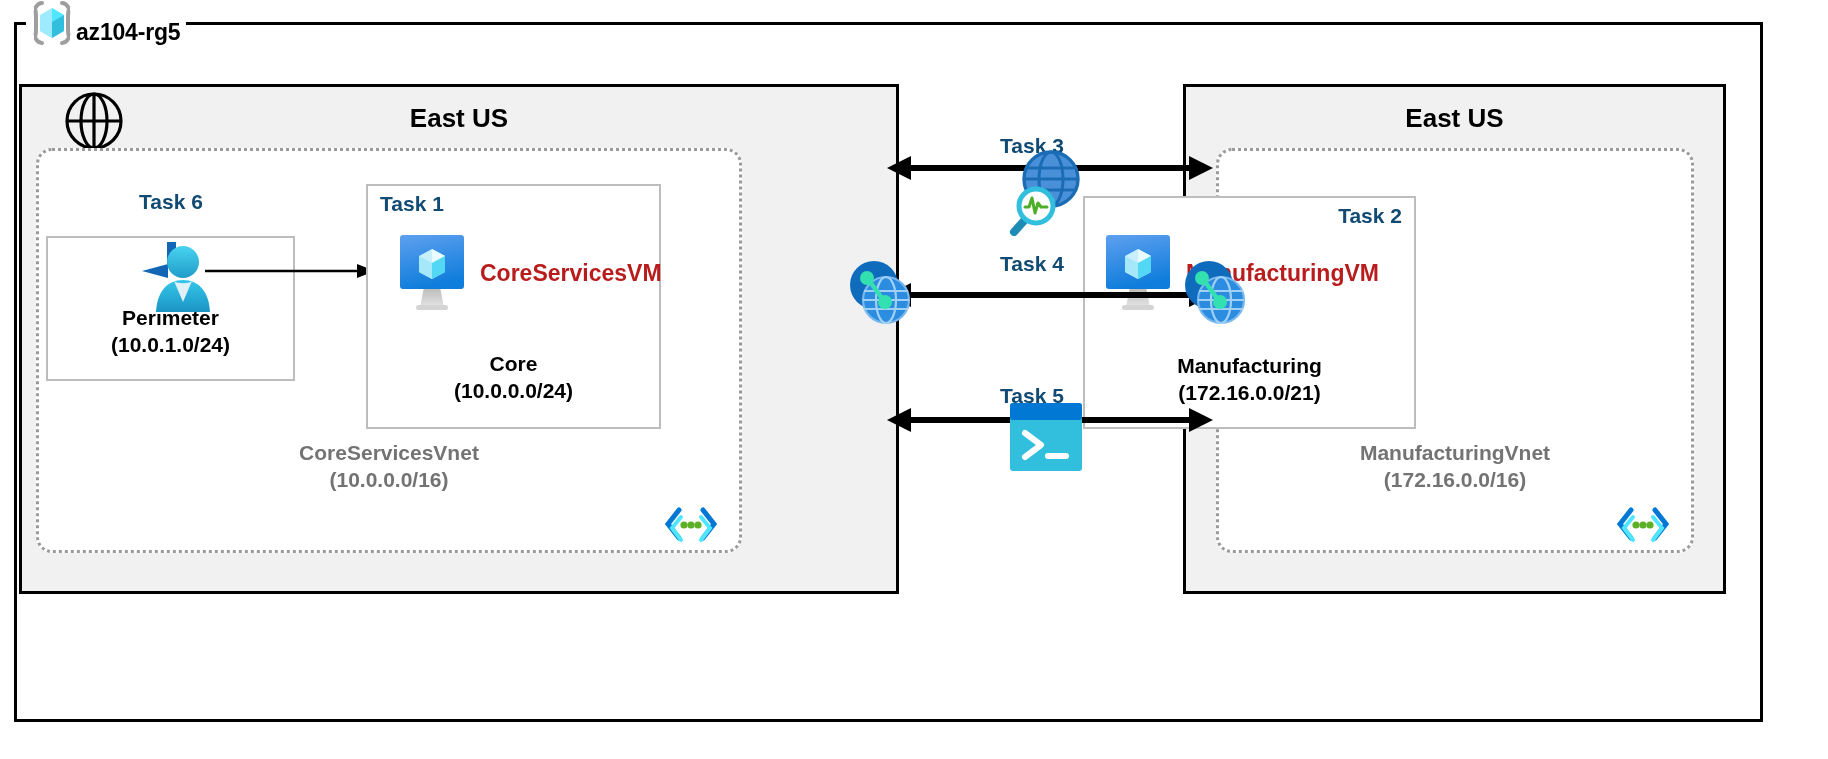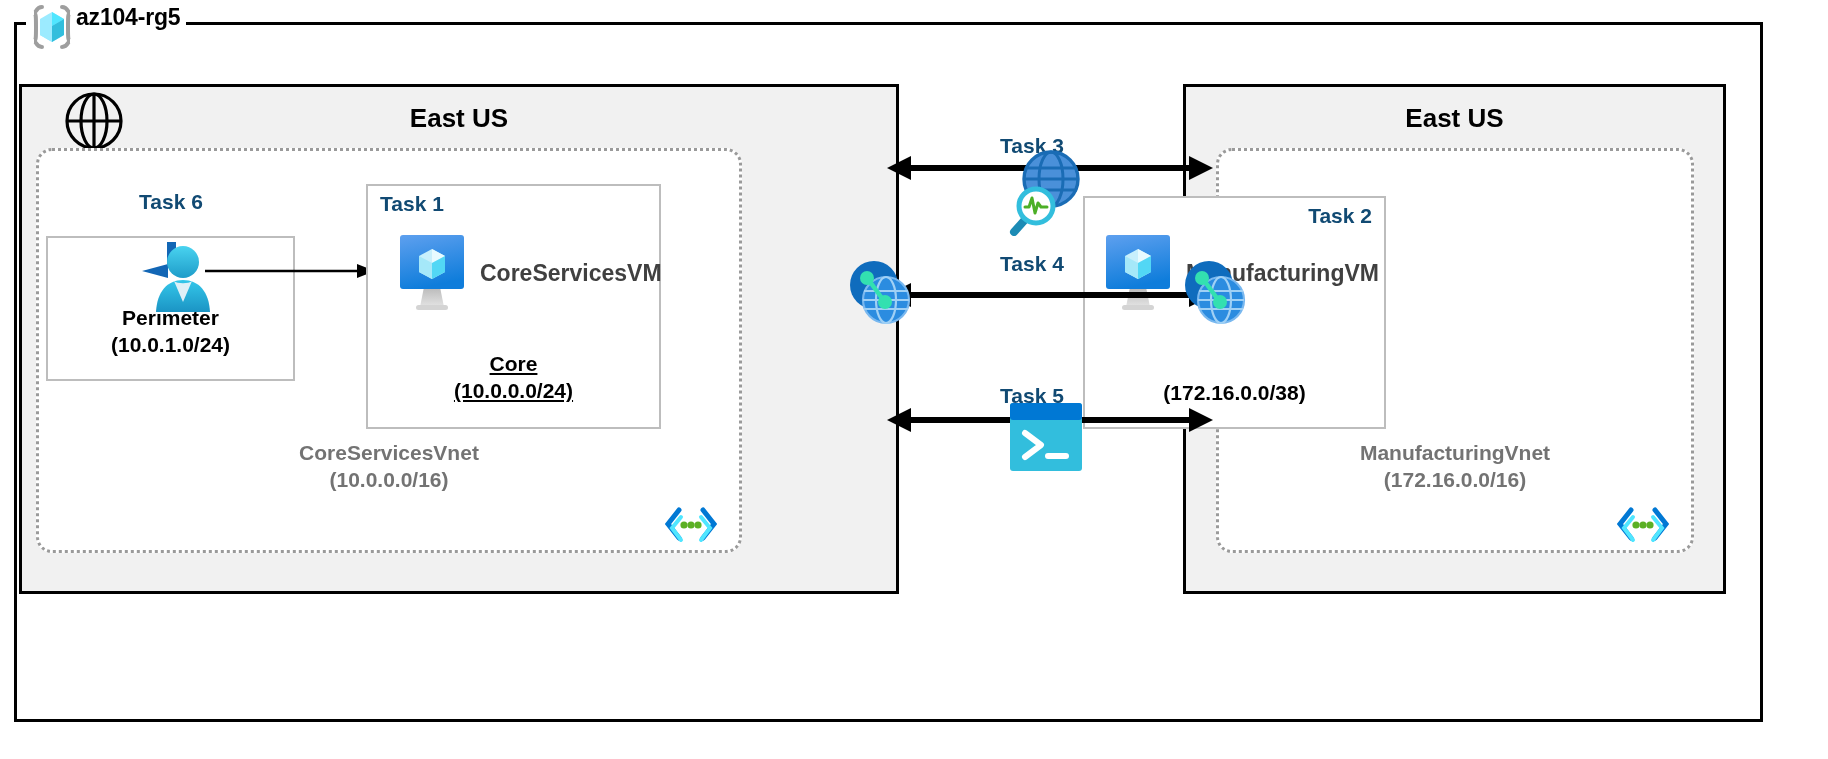--- a/index.html
+++ b/index.html
@@ -30,21 +30,21 @@
     border: 3px solid #000000;
     box-sizing: border-box;
   }
   .rg-title-mask {
     position: absolute;
     left: 26px;
     top: 4px;
     height: 42px;
     background: #ffffff;
     display: flex;
-    align-items: flex-start;
+    align-items: flex-end;
     padding: 0 6px 0 4px;
     z-index: 5;
   }
   .rg-icon {
     width: 44px;
     height: 46px;
     position: relative;
     flex: 0 0 auto;
   }
   .rg-label {
@@ -110,21 +110,21 @@
 
   
   .subnet {
     position: absolute;
     border: 2px solid #bdbdbd;
     background: #ffffff;
     box-sizing: border-box;
   }
   .subnet.perimeter { left: 46px;  top: 236px; width: 249px; height: 145px; }
   .subnet.core      { left: 366px; top: 184px; width: 295px; height: 245px; }
-  .subnet.mfg       { left: 1083px;top: 196px; width: 303px; height: 233px; }
+  .subnet.mfg       { left: 1083px;top: 196px; width: 333px; height: 233px; }
 
   .task-label {
     position: absolute;
     font-size: 21px;
     font-weight: bold;
     color: #114a73;
     white-space: nowrap;
   }
 
   .subnet-text {
@@ -140,21 +140,21 @@
 
   .vm-row {
     position: absolute;
     display: flex;
     align-items: center;
     gap: 14px;
   }
   .vm-name {
     font-size: 23px;
     font-weight: bold;
-    color: #404040;
+    color: #b91c1c;
     white-space: nowrap;
   }
 
   
   .icon { display: block; }
 
   
   .conn-label {
     position: absolute;
     font-size: 21px;
@@ -255,21 +255,21 @@
     </svg>
   </span>
 
   <svg class="arrow-svg" style="left:205px; top:255px;" width="172" height="32" xmlns="http://www.w3.org/2000/svg">
     <line x1="0" y1="16" x2="156" y2="16" stroke="#000" stroke-width="2.6"></line>
     <polygon points="170,16 152,9 152,23" fill="#000"></polygon>
   </svg>
 
   <div class="subnet core">
     <div class="task-label" style="left:12px; top:6px;">Task 1</div>
-    <div class="subnet-text" style="bottom:22px;text-decoration:underline;">
+    <div class="subnet-text" style="bottom:22px;">
       <div>Core</div>
       <div>(10.0.0.0/24)</div>
     </div>
   </div>
 
   <div class="vm-row" style="left:398px; top:233px;">
     <span>
       <svg class="icon" width="68" height="80" viewBox="0 0 68 80" xmlns="http://www.w3.org/2000/svg">
         <defs>
           <linearGradient id="vmScreen1" x1="0" y1="0" x2="0.25" y2="1">
@@ -311,21 +311,22 @@
         <circle cx="19" cy="21" r="3.6" fill="#5cb025"></circle>
         <circle cx="26" cy="21" r="3.6" fill="#5cb025"></circle>
         <circle cx="33" cy="21" r="3.6" fill="#5cb025"></circle>
       </svg>
     </span>
   </div>
 
   <div class="subnet mfg">
     <div class="task-label" style="right:12px; top:6px;">Task 2</div>
     <div class="subnet-text" style="bottom:20px;">
-      <div>(172.16.0.0/38)</div>
+      <div>Manufacturing</div>
+      <div>(172.16.0.0/21)</div>
     </div>
   </div>
 
   <div class="vm-row" style="left:1104px; top:233px;">
     <span>
       <svg class="icon" width="68" height="80" viewBox="0 0 68 80" xmlns="http://www.w3.org/2000/svg">
         <defs>
           <linearGradient id="vmScreen2" x1="0" y1="0" x2="0.25" y2="1">
             <stop offset="0" stop-color="#5ea0ef"></stop>
             <stop offset="1" stop-color="#0f7ddb"></stop>

